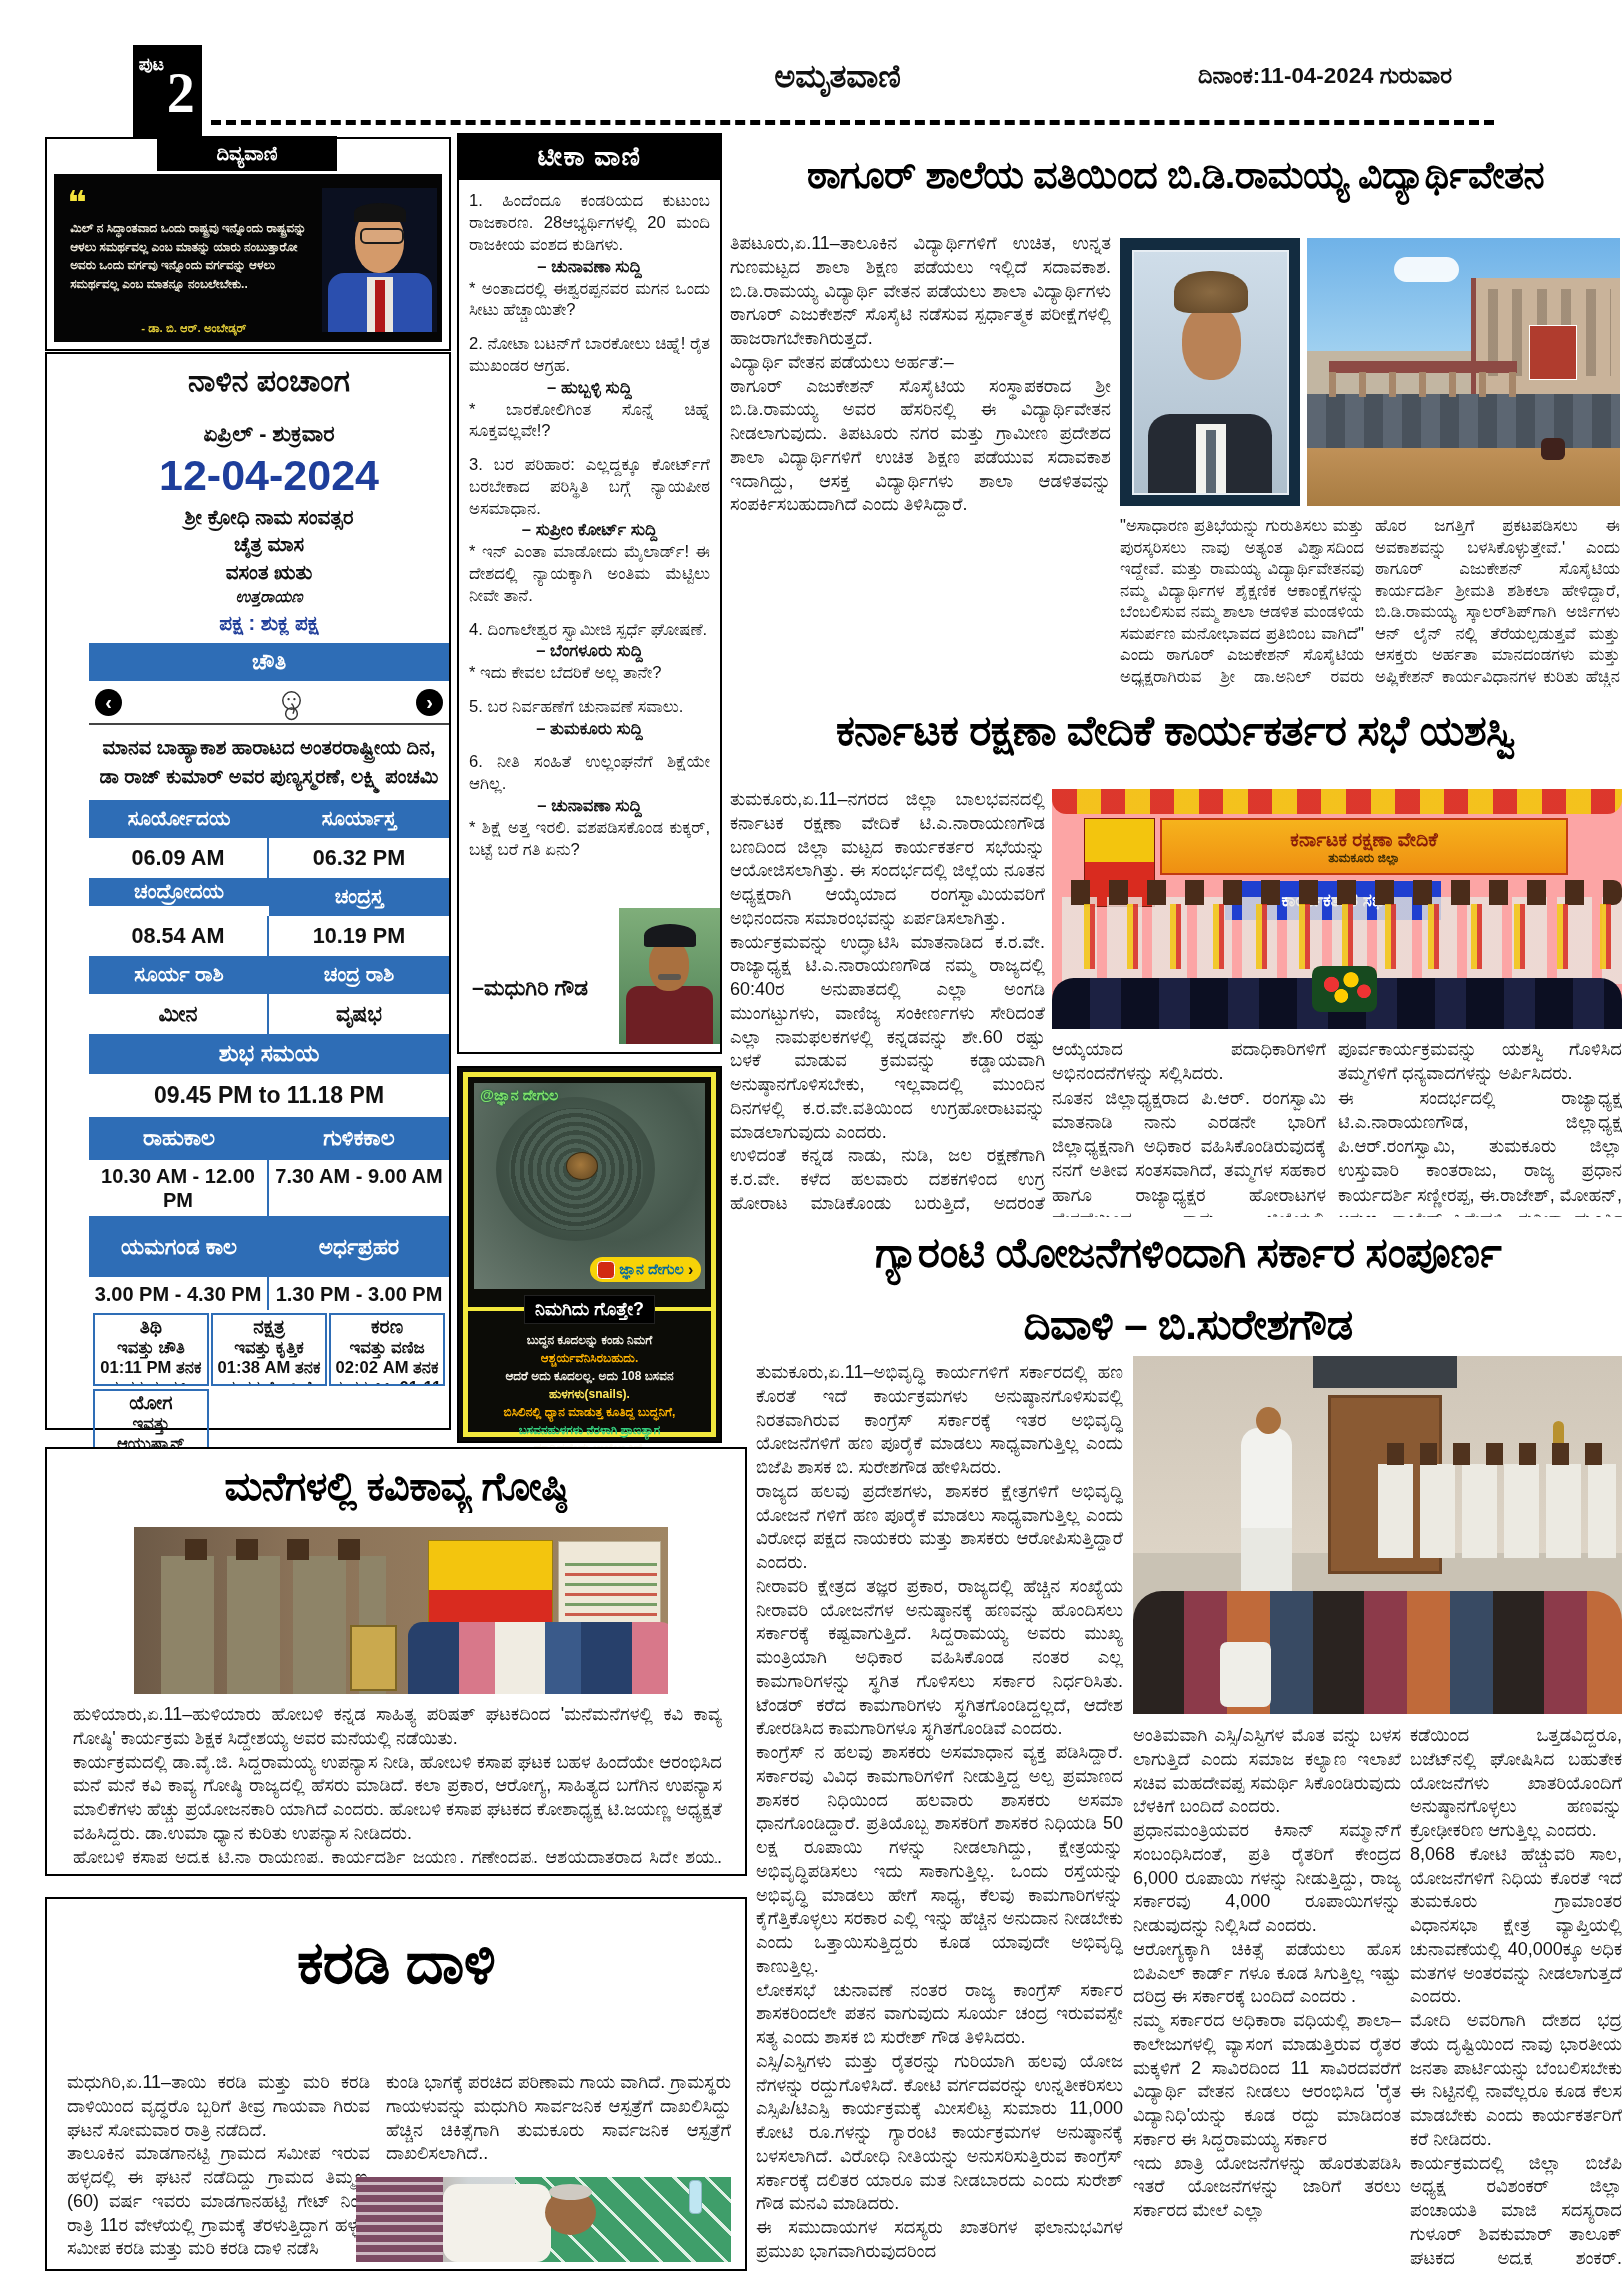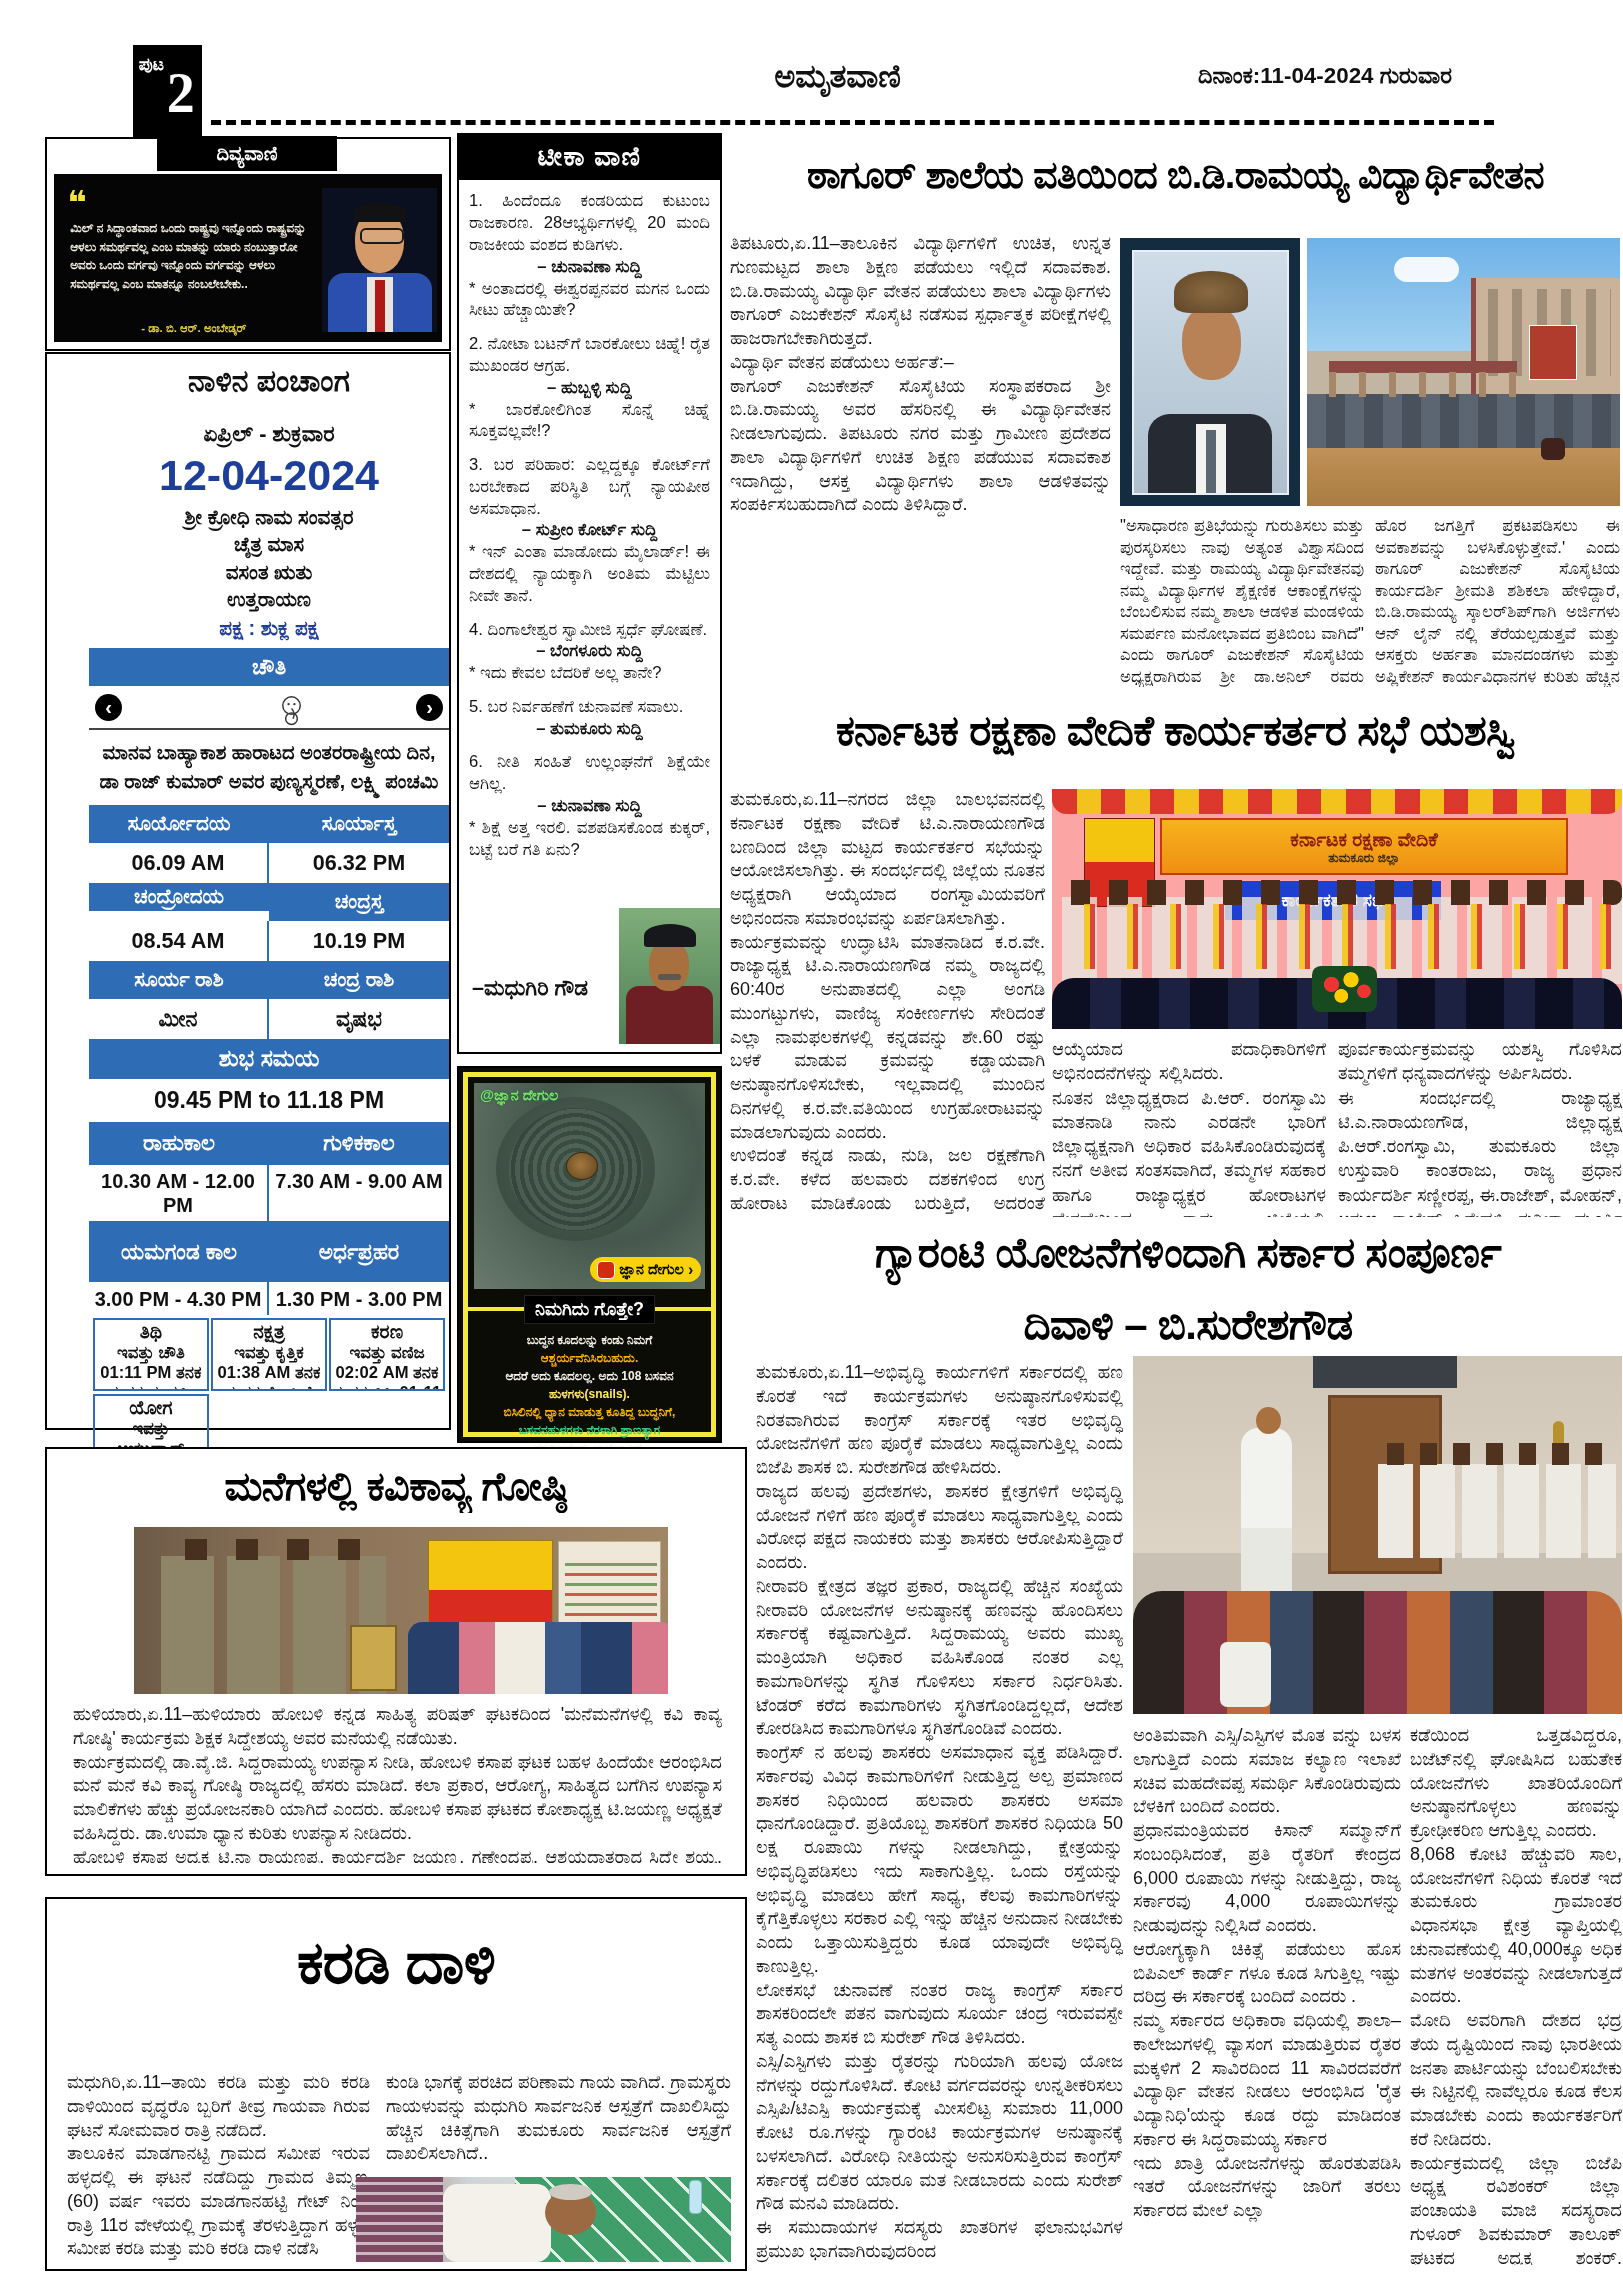--- a/index.html
+++ b/index.html
@@ -51,21 +51,21 @@
   </div>
 </div>
 
 <div class="abs box" style="left:45px;top:352px;width:406px;height:1078px;padding-left:42px;">
   <div class="center bold" style="margin-top:10px;font-size:30px;">ನಾಳಿನ ಪಂಚಾಂಗ</div>
   <div class="center bold" style="margin-top:22px;font-size:21.6px;">ಏಪ್ರಿಲ್ - ಶುಕ್ರವಾರ</div>
   <div class="center" style="margin-top:4.3px;font-size:43px;font-weight:900;color:#1e3e9b;">12-04-2024</div>
   <div class="center bold" style="margin-top:5.8px;font-size:20px;">ಶ್ರೀ ಕ್ರೋಧಿ ನಾಮ ಸಂವತ್ಸರ</div>
   <div class="center bold" style="margin-top:4.3px;font-size:20px;">ಚೈತ್ರ ಮಾಸ</div>
   <div class="center bold" style="margin-top:4.3px;font-size:20px;">ವಸಂತ ಋತು</div>
-  <div class="center bold" style="margin-top:4.3px;font-size:20px;">ಉತ್ತರಾಯಣ</div>
+  <div class="center bold" style="margin-top:4.3px;font-size:16px;font-style:italic;">ಉತ್ತರಾಯಣ</div>
   <div class="center bold" style="margin-top:5.8px;font-size:20px;color:#223f9a;">ಪಕ್ಷ : ಶುಕ್ಲ ಪಕ್ಷ</div>
 
   <div class="bluebar" style="margin-top:8.7px;height:38px;font-size:21.6px;">ಚೌತಿ</div>
 
   <div style="position:relative;height:42px;border-bottom:2.2px solid #444;">
     <div style="position:absolute;left:5.8px;top:7.2px;width:27.4px;height:27.4px;background:#000;color:#fff;border-radius:50%;text-align:center;font-size:20px;line-height:26px;font-weight:bold;">‹</div>
     <svg style="position:absolute;left:185px;top:4.3px;" width="35" height="35" viewBox="0 0 48 48">
       <circle cx="24" cy="20" r="12" fill="none" stroke="#333" stroke-width="2"></circle>
       <circle cx="24" cy="38" r="8" fill="none" stroke="#333" stroke-width="2"></circle>
       <path d="M24 24 q6 6 2 14" fill="none" stroke="#333" stroke-width="2"></path>
@@ -195,21 +195,21 @@
 
 <div class="abs" style="left:457px;top:1066px;width:265px;height:377px;border:2.2px solid #000;background:#0c0c07;box-sizing:border-box;">
   <div style="position:absolute;inset:4.3px;border:5px solid #f3e93c;background:#0c0c07;">
     <div class="photo" style="left:5.8px;top:5.8px;right:5.8px;height:206px;background:radial-gradient(circle at 60% 35%, #5d7264 0%, #46584d 45%, #6a7a6f 100%);position:absolute;">
       <div style="position:absolute;left:21.6px;top:14.4px;width:159px;height:144px;background:radial-gradient(circle at 50% 45%, #4e6356, #36453c);border-radius:50%;"></div>
       <div style="position:absolute;left:35px;top:24.5px;width:134px;height:123px;border-radius:50%;background:repeating-radial-gradient(circle at 50% 50%, #2f3d34 0 4.3px, #51655a 4.3px 8.7px);opacity:.55;"></div>
       <div style="position:absolute;left:92px;top:69px;width:30px;height:26px;background:radial-gradient(circle at 45% 45%, #a4783c, #5d4320);border-radius:50%;border:1.4px solid #3c2c12;"></div>
       <div style="position:absolute;left:5.8px;top:4.3px;color:#7fe06a;font-size:14.4px;font-weight:bold;text-shadow:0 0 2.2px #063;">@ಜ್ಞಾನ ದೇಗುಲ</div>
       <div style="position:absolute;right:4.3px;bottom:7.2px;height:24.5px;background:#f7d308;border-radius:13px;display:flex;align-items:center;padding:0 7.2px;gap:4.3px;">
         <span style="width:16px;height:16px;background:#d22b12;border-radius:4.3px;display:inline-block;border:1.4px solid #fff;"></span>
-        <span class="bold" style="font-size:14.4px;color:#000000;">ಜ್ಞಾನ ದೇಗುಲ</span>
+        <span class="bold" style="font-size:14.4px;color:#0369a1;">ಜ್ಞಾನ ದೇಗುಲ</span>
         <span class="bold" style="font-size:16px;color:#111;">›</span>
       </div>
     </div>
     <div style="position:absolute;left:0;top:216px;width:100%;height:32px;display:flex;align-items:center;">
       <span style="flex:1;height:4.3px;background:#f3e93c;"></span>
       <span class="bold center" style="background:#000;color:#fff;padding:2.9px 10px;font-size:18px;border:1.4px solid #222;">ನಿಮಗಿದು ಗೊತ್ತೇ?</span>
       <span style="flex:1;height:4.3px;background:#f3e93c;"></span>
     </div>
     <div class="center" style="position:absolute;left:4.3px;right:4.3px;top:254px;font-size:12px;line-height:1.5;font-weight:bold;">
       <span class="snail-line sn-white">ಬುದ್ಧನ ಕೂದಲನ್ನು ಕಂಡು ನಿಮಗೆ</span>

